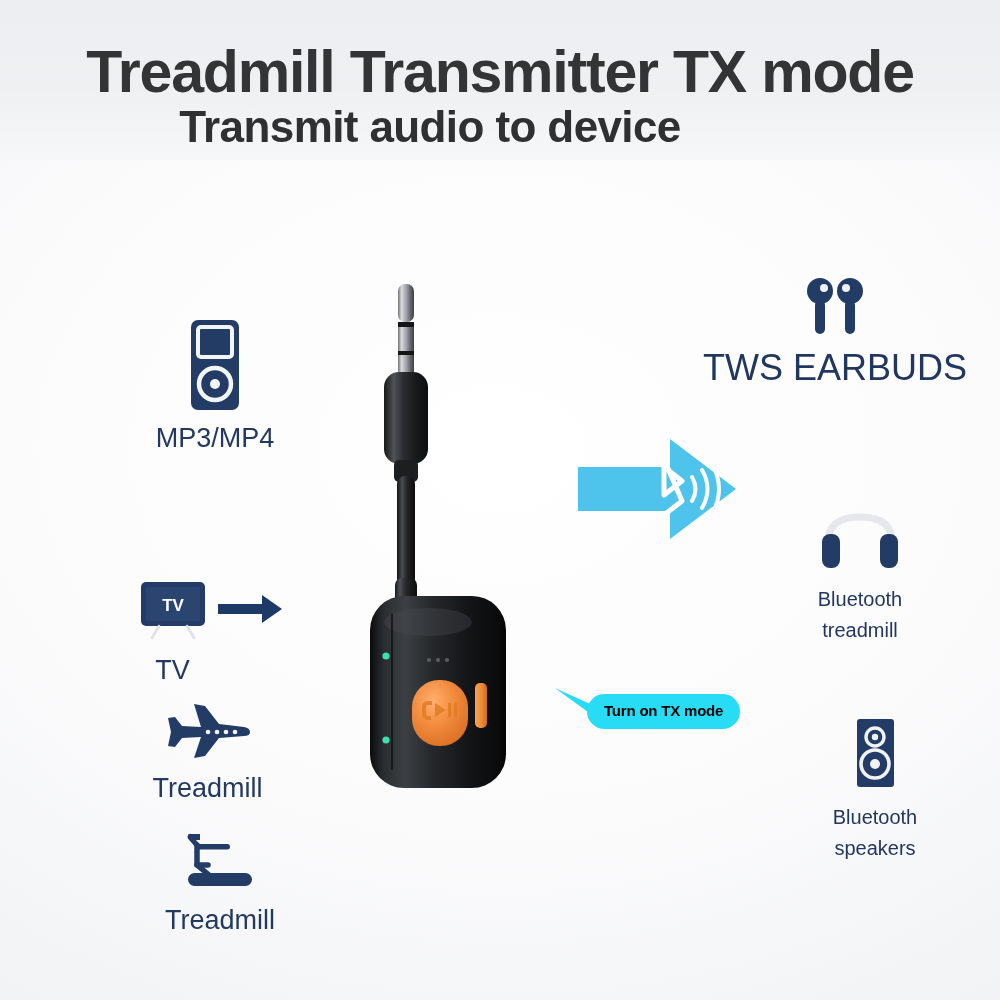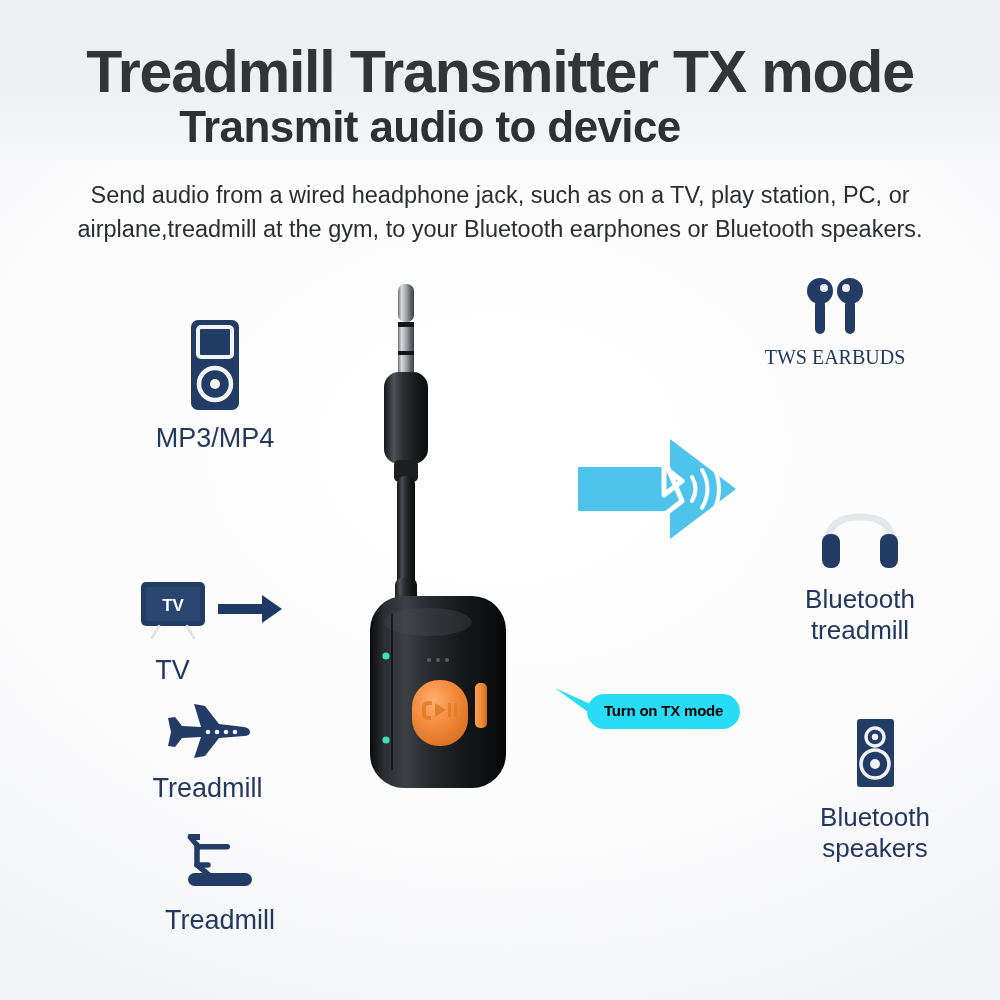--- a/index.html
+++ b/index.html
@@ -31,21 +31,21 @@
     position:absolute;left:60px;top:178px;width:880px;text-align:center;
     font-size:23.5px;line-height:34px;color:#2c2d2f;
   }
   
   .node{position:absolute;text-align:center;}
   .ic{display:block;margin:0 auto;}
 
   
   .left-lbl{font-size:27px;line-height:32px;color:#23395f;text-align:center;}
   
-  .right-lbl{font-size:26px;line-height:31px;color:#22375d;}
+  .right-lbl{font-size:20px;line-height:31px;color:#22375d;}
 
   
   .device{position:absolute;left:370px;top:278px;width:270px;height:510px;}
 
   
   .callout{
     position:absolute;left:587px;top:694px;
     background:#28dcf5;color:#000000;
     font-size:15px;line-height:16px;font-weight:bold;
     padding:9px 17px 10px 17px;border-radius:19px;white-space:nowrap;
@@ -59,21 +59,20 @@
   .tv-arrow{position:absolute;left:218px;top:592px;width:66px;height:34px;}
 </style>
 </head>
 <body>
 
 <div class="page">
 
   <div class="header"></div>
   <div class="h1">Treadmill Transmitter TX mode</div>
   <div class="h2">Transmit audio to device</div>
-  <div class="lead">Send audio from a wired headphone jack, such as on a TV, play station, PC, or airplane,treadmill at the gym, to your Bluetooth earphones or Bluetooth speakers.</div>
 
   <div class="node" style="left:100px;top:318px;width:230px;">
     <svg class="ic" width="56" height="94" viewBox="0 0 56 94">
       <rect x="4" y="2" width="48" height="90" rx="7" fill="#233c66"></rect>
       <rect x="11" y="9" width="34" height="30" rx="3" fill="none" stroke="#f3f4f6" stroke-width="4"></rect>
       <circle cx="28" cy="66" r="16" fill="none" stroke="#f3f4f6" stroke-width="4.5"></circle>
       <circle cx="28" cy="66" r="5" fill="#f3f4f6"></circle>
     </svg>
     <div class="left-lbl" style="margin-top:10px;">MP3/MP4</div>
   </div>
@@ -215,21 +214,21 @@
 
   <div class="node" style="left:700px;top:276px;width:270px;">
     <svg class="ic" width="64" height="62" viewBox="0 0 64 62">
       <circle cx="17" cy="15" r="13" fill="#233c66"></circle>
       <circle cx="21" cy="12" r="4" fill="#eef0f3"></circle>
       <rect x="12" y="24" width="10" height="34" rx="5" fill="#233c66"></rect>
       <circle cx="47" cy="15" r="13" fill="#233c66"></circle>
       <circle cx="43" cy="12" r="4" fill="#eef0f3"></circle>
       <rect x="42" y="24" width="10" height="34" rx="5" fill="#233c66"></rect>
     </svg>
-    <div class="right-lbl" style="margin-top:4px;font-size:20px;font-family:Liberation Serif, serif;">TWS EARBUDS</div>
+    <div class="right-lbl" style="margin-top:14px;font-size:36px;">TWS EARBUDS</div>
   </div>
 
   <div class="node" style="left:735px;top:508px;width:250px;">
     <svg class="ic" width="84" height="64" viewBox="0 0 84 64">
       <path d="M10 46 V34 Q10 9 42 9 Q74 9 74 34 V46" fill="none" stroke="#e5e7ec" stroke-width="7" stroke-linecap="round"></path>
       <rect x="4" y="26" width="18" height="34" rx="8" fill="#233c66"></rect>
       <rect x="62" y="26" width="18" height="34" rx="8" fill="#233c66"></rect>
     </svg>
     <div class="right-lbl" style="margin-top:12px;">Bluetooth</div>
     <div class="right-lbl">treadmill</div>

